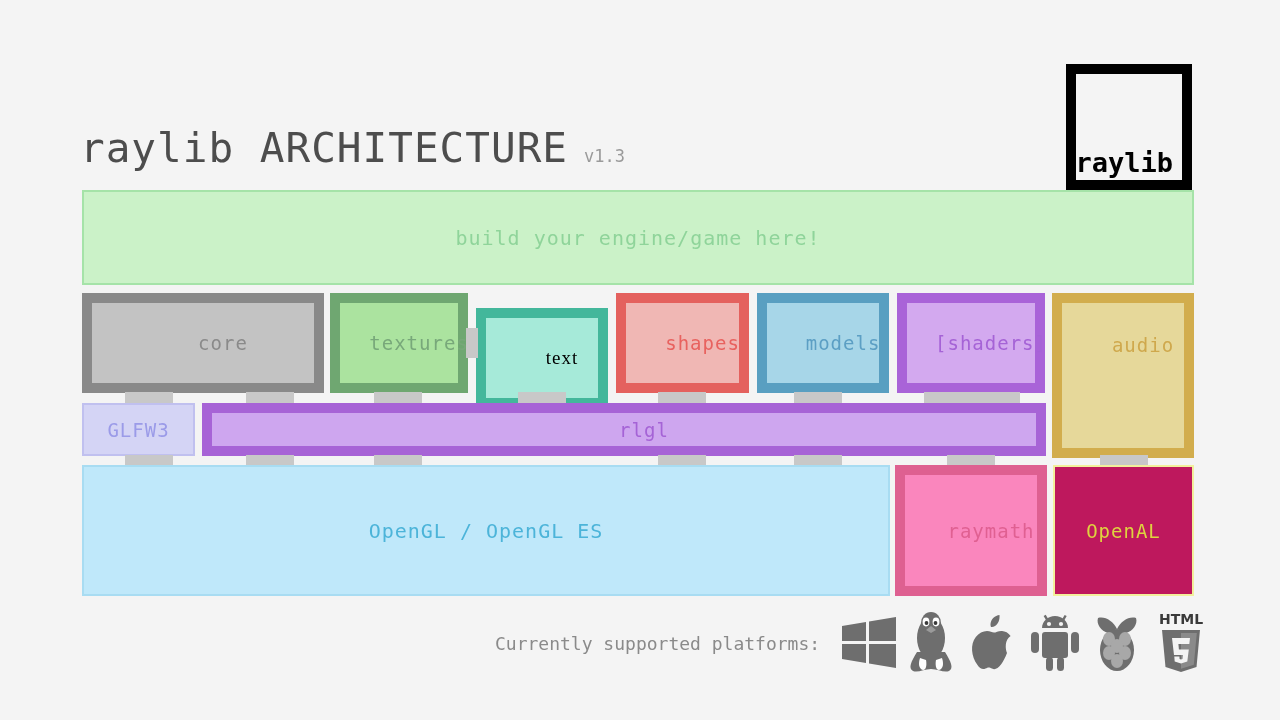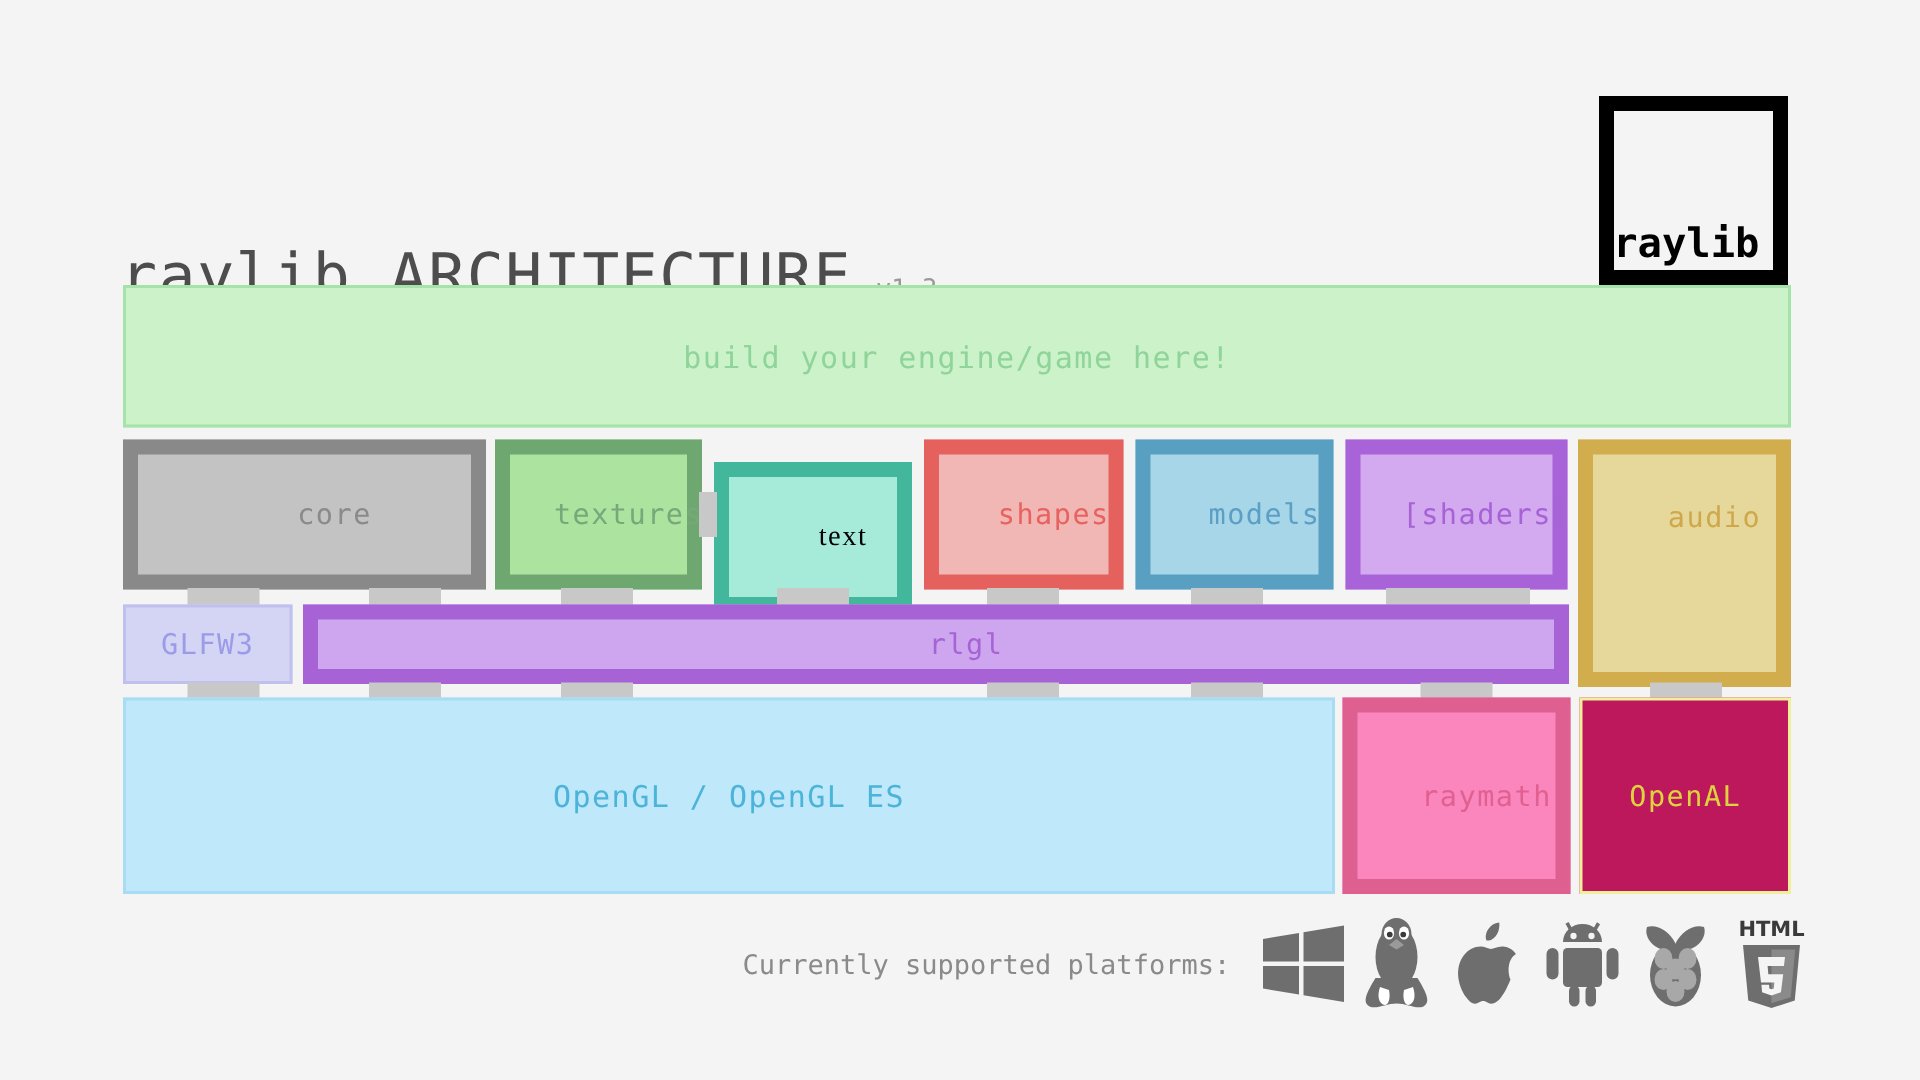--- a/index.html
+++ b/index.html
@@ -31,21 +31,20 @@
     display: flex;
     align-items: baseline;
     white-space: nowrap;
   }
   #main-title {
     font-size: 41px;
     letter-spacing: 1px;
     color: #4d4d4d;
     font-weight: normal;
     line-height: 1;
-    margin-top: 36px;
   }
   #version-label {
     font-size: 17px;
     color: #9a9a9a;
     margin-left: 16px;
     line-height: 1;
   }
 
   #tagline {
     position: absolute;

